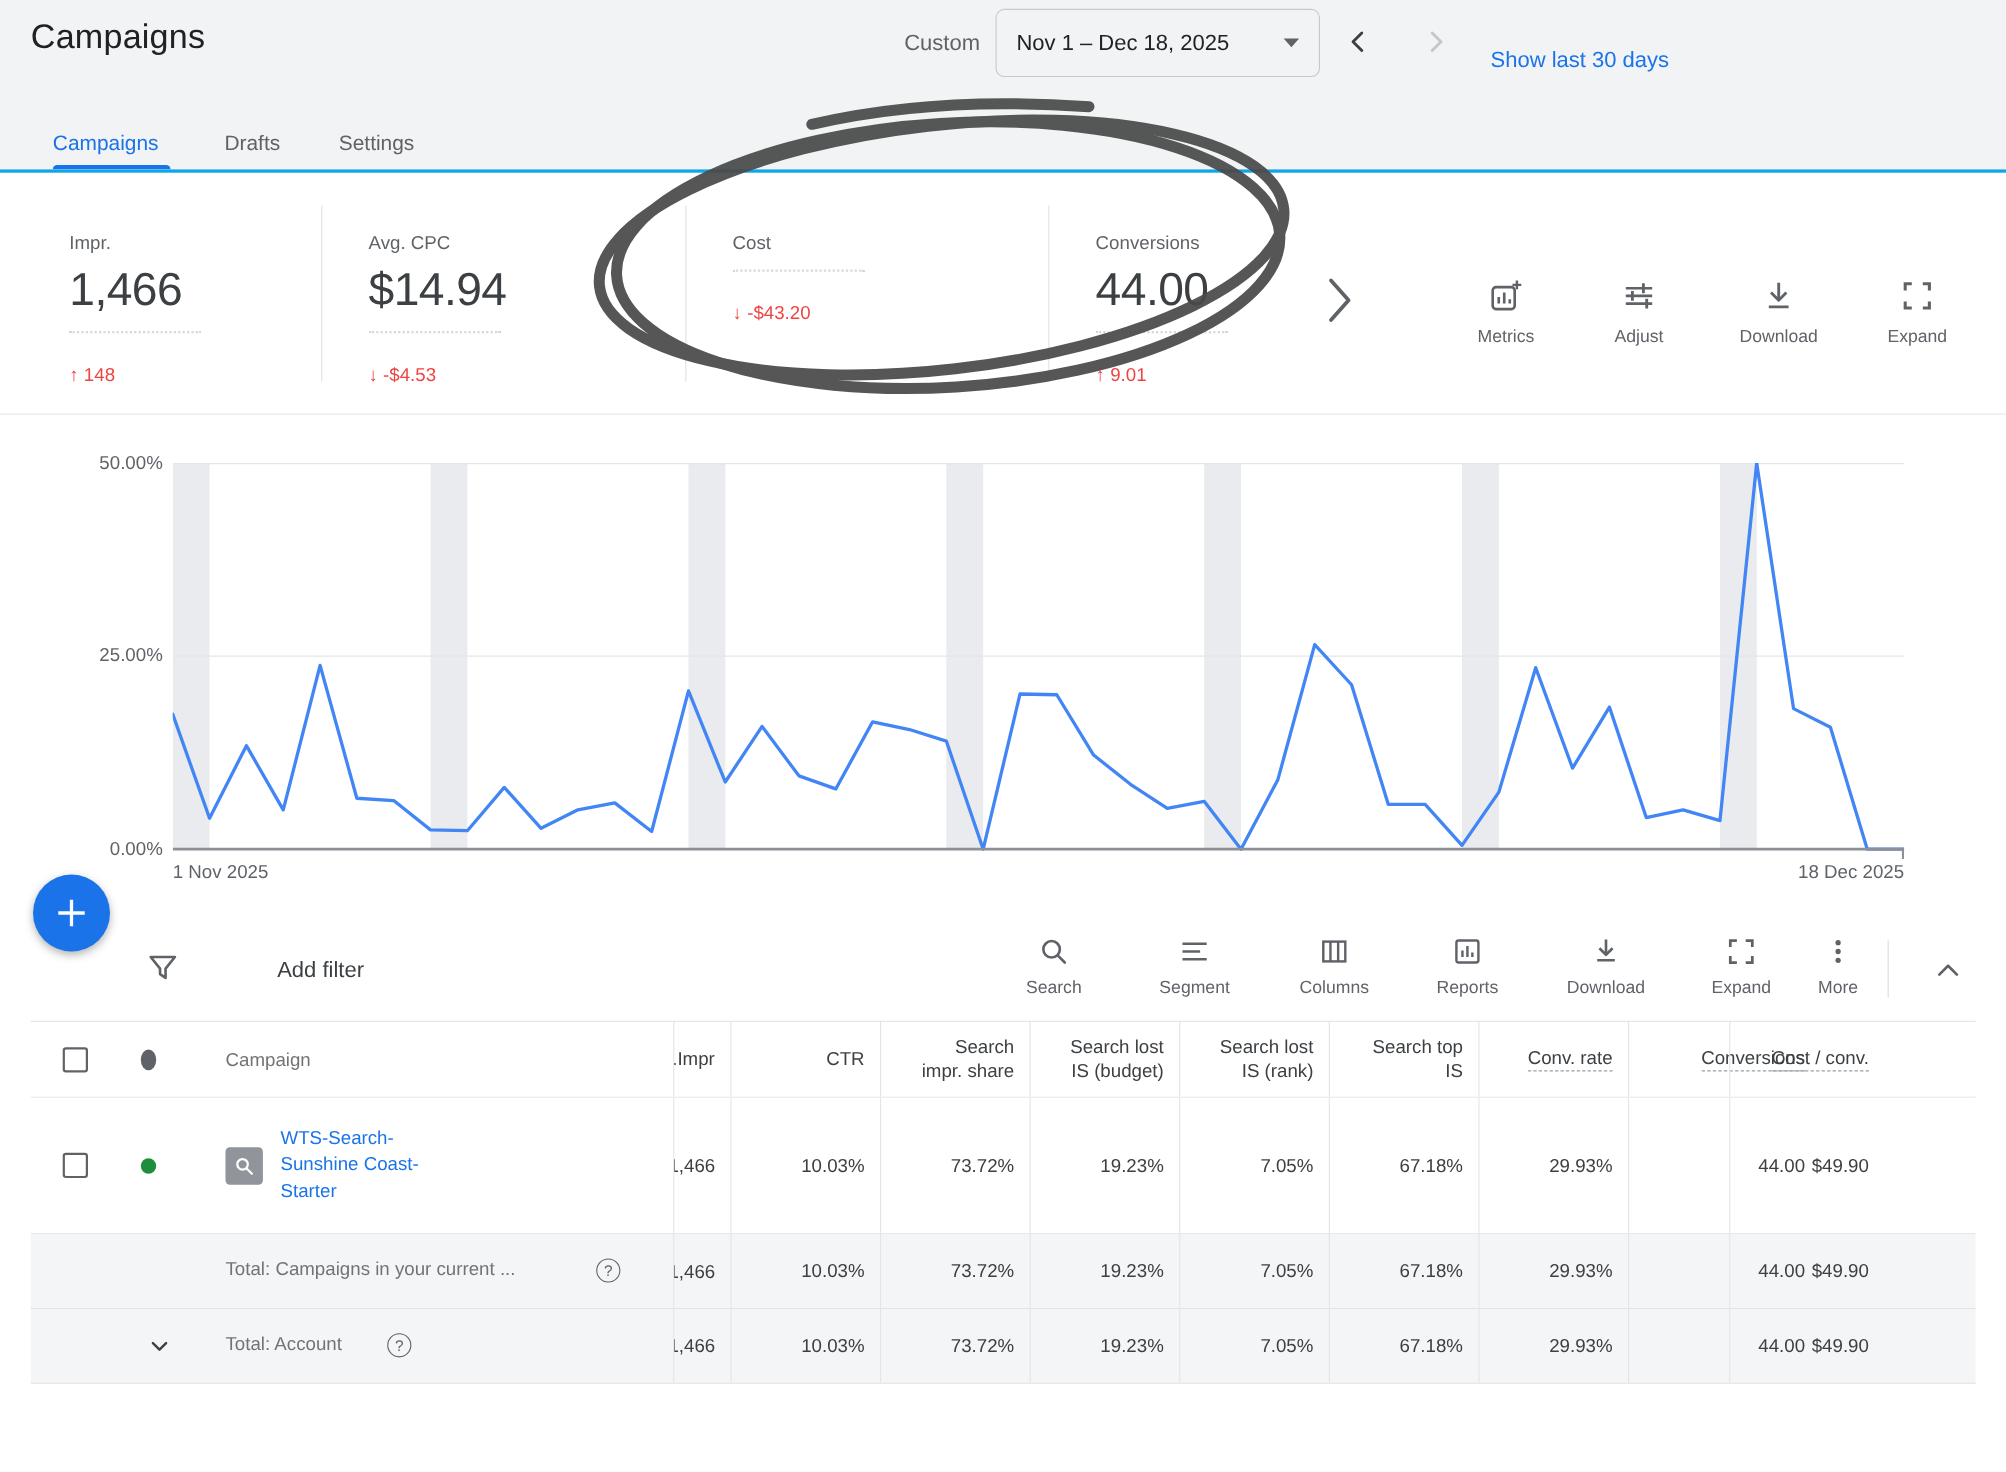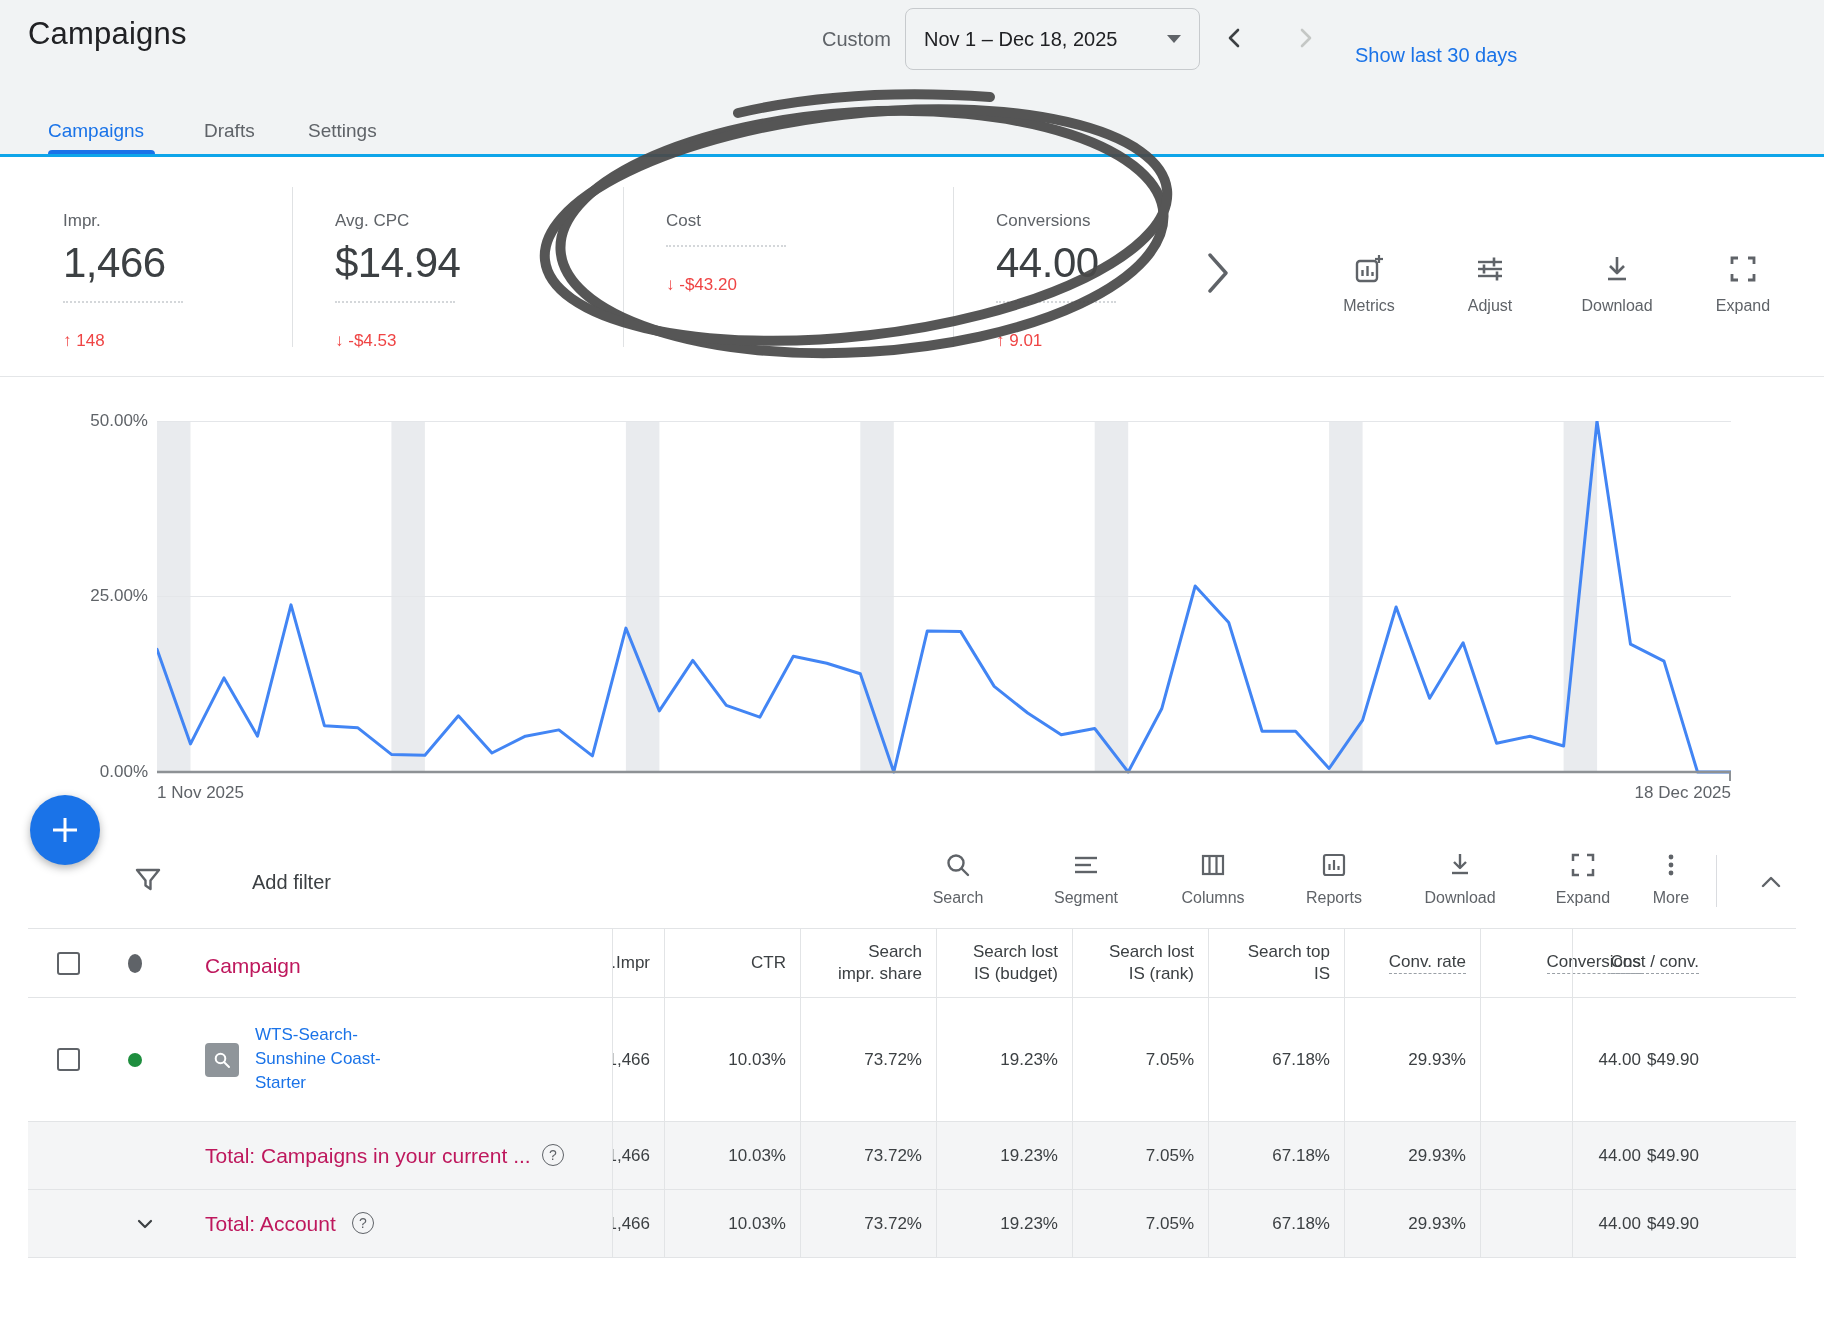--- a/index.html
+++ b/index.html
@@ -88,21 +88,21 @@
   .c-top { left:1180px; width:136px; }
   .c-cvr { left:1316px; width:136px; }
   .c-conv{ left:1452px; width:175px; }
   .c-cost{ left:1544px; width:141px; }
   .hdr2 { text-align:right; line-height:22px; }
   .dashed-u { border-bottom:1px dashed #9aa0a6; padding-bottom:1px; }
   .clip-left { direction:rtl; overflow:hidden; white-space:nowrap; }
   .chk { width:23px; height:23px; border:2px solid #5f6368; border-radius:3px; background:transparent; }
   .hdr-dot { width:14px; height:19px; background:#5f6368; border-radius:50%; }
   .green-dot { width:14px; height:14px; background:#1e8e3e; border-radius:50%; }
-  .row-label { font-size:21px; color:#be185d; }
+  .row-label { font-size:17px; color:#737373; }
   .camp-link { font-size:17px; color:#1a73e8; line-height:24px; cursor:pointer; }
   .help-circ { width:22px; height:22px; border:1.5px solid #5f6368; border-radius:50%; font-size:14px; color:#5f6368;
     display:inline-flex; align-items:center; justify-content:center; margin-left:14px; cursor:pointer; }
   .type-icon { width:34px; height:34px; background:#8f959a; border-radius:4px; display:flex; align-items:center; justify-content:center; }
 
   
   #annotation { left:505px; top:75px; pointer-events:none; z-index:50; }
 </style>
 </head>
 <body>

